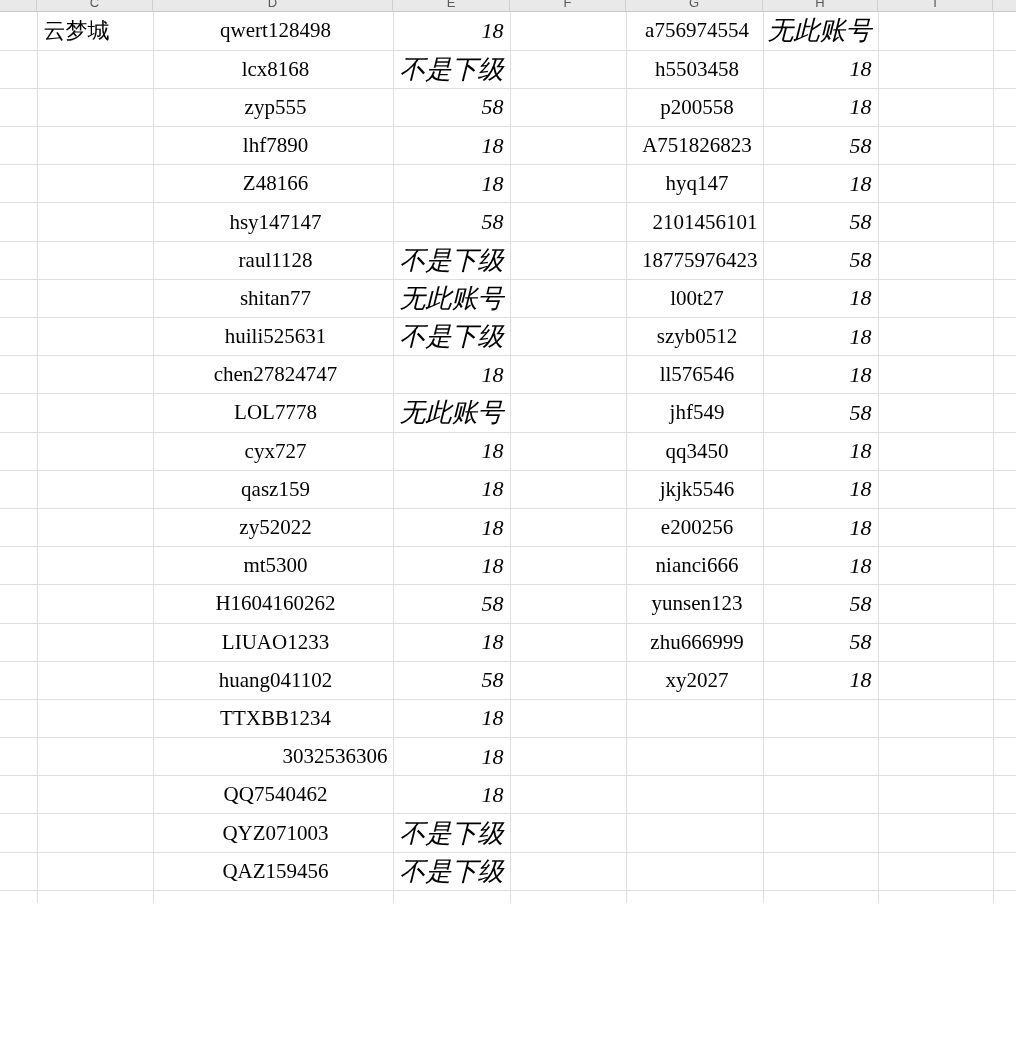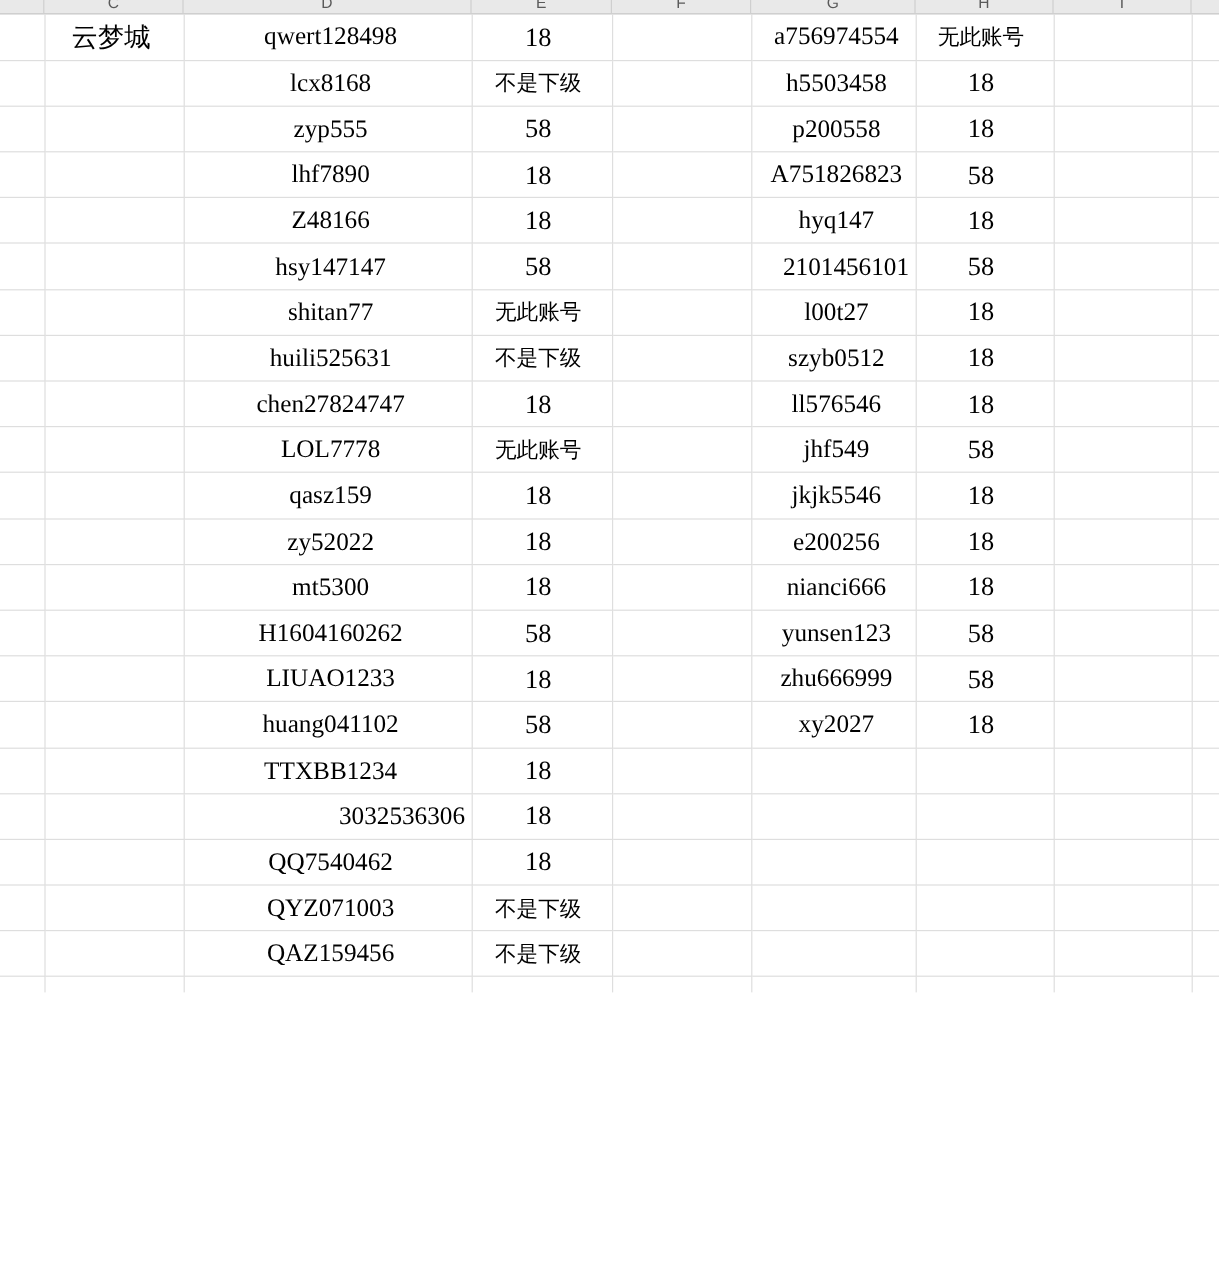--- a/index.html
+++ b/index.html
@@ -44,25 +44,25 @@
     border-right: 1px solid #dedede;
     border-bottom: 1px solid #dedede;
     padding: 0;
     overflow: hidden;
     white-space: nowrap;
     vertical-align: middle;
   }
   tr.r { height: 38.2px; }
   tr.partial { height: 13px; }
   tr.partial td { border-bottom: none; }
-  td.bcell  { font-size: 22px; padding-left: 22px; text-align: left; }
+  td.bcell  { font-size: 22px; padding-left: 6px; text-align: left; }
   td.name   { font-size: 21px; padding-left: 5px; text-align: center; }
   td.name.num { text-align: right; padding-right: 5px; padding-left: 0; margin-top: 24px; }
-  td.val    { font-size: 22px; text-align: center; padding-right: 6px; }
-  td.val.cjk { font-size: 18px; }
+  td.val    { font-size: 22px; text-align: right; padding-right: 6px; font-style: italic; }
+  td.val.cjk { font-size: 26px; }
 </style>
 </head>
 <body>
 
 <div class="sheet">
   <div class="col-header-row" id="hdr">
       <div class="hcell" style="width: 37px;">
         <span></span>
       </div>
       <div class="hcell" style="width: 116px;">
@@ -165,20 +165,31 @@
           <td class="val">58</td>
           <td></td>
           <td class="name num">2101456101</td>
           <td class="val">58</td>
           <td></td>
           <td></td>
         </tr>
         <tr class="r">
           <td></td>
           <td class="bcell"></td>
+          <td class="name">raul1128</td>
+          <td class="val cjk">不是下级</td>
+          <td></td>
+          <td class="name num">18775976423</td>
+          <td class="val">58</td>
+          <td></td>
+          <td></td>
+        </tr>
+        <tr class="r">
+          <td></td>
+          <td class="bcell"></td>
           <td class="name">shitan77</td>
           <td class="val cjk">无此账号</td>
           <td></td>
           <td class="name">l00t27</td>
           <td class="val">18</td>
           <td></td>
           <td></td>
         </tr>
         <tr class="r">
           <td></td>
@@ -203,20 +214,31 @@
           <td></td>
         </tr>
         <tr class="r">
           <td></td>
           <td class="bcell"></td>
           <td class="name">LOL7778</td>
           <td class="val cjk">无此账号</td>
           <td></td>
           <td class="name">jhf549</td>
           <td class="val">58</td>
+          <td></td>
+          <td></td>
+        </tr>
+        <tr class="r">
+          <td></td>
+          <td class="bcell"></td>
+          <td class="name">cyx727</td>
+          <td class="val">18</td>
+          <td></td>
+          <td class="name">qq3450</td>
+          <td class="val">18</td>
           <td></td>
           <td></td>
         </tr>
         <tr class="r">
           <td></td>
           <td class="bcell"></td>
           <td class="name">qasz159</td>
           <td class="val">18</td>
           <td></td>
           <td class="name">jkjk5546</td>

